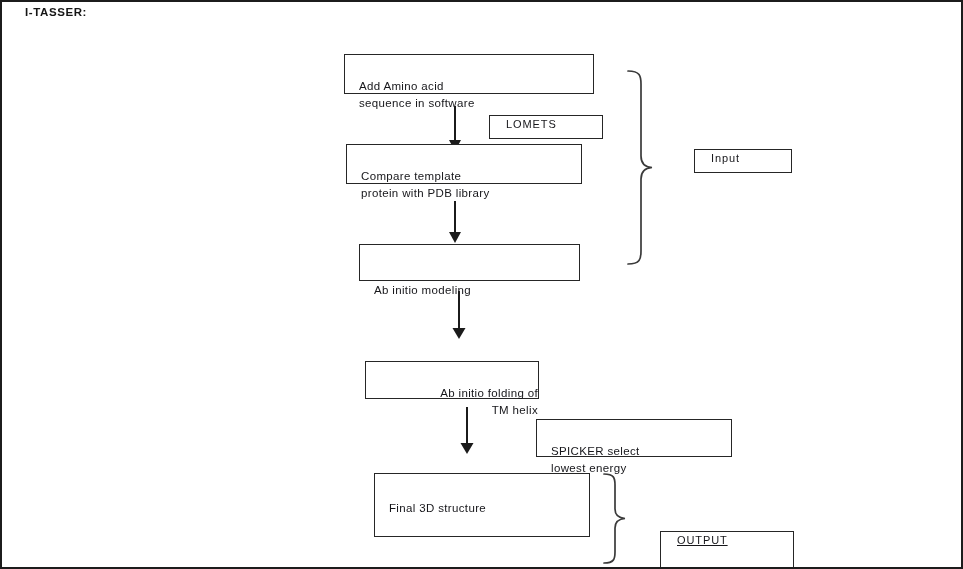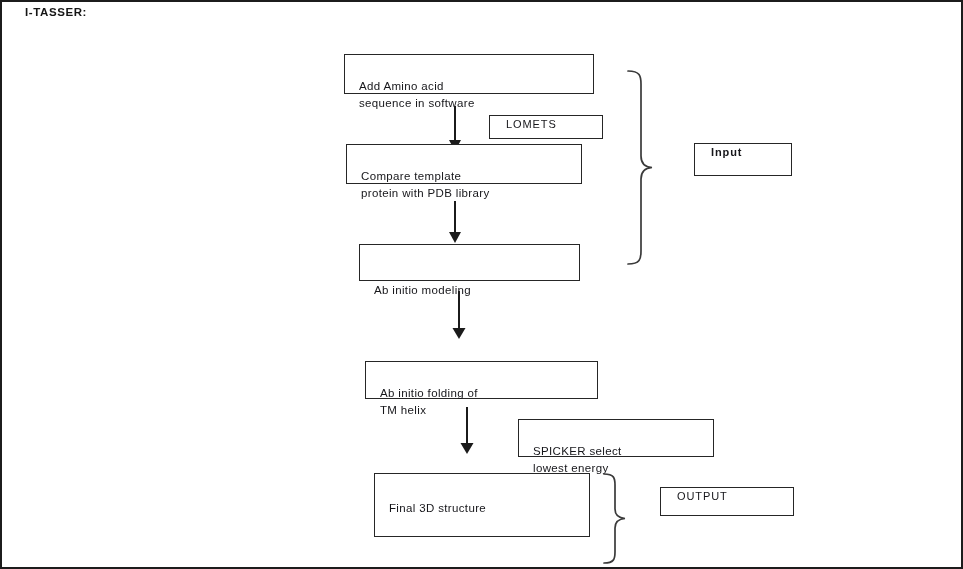--- a/index.html
+++ b/index.html
@@ -96,60 +96,60 @@
     </svg>
   </div>
 
   <div class="brace" style="left:622px; top:66px; width:42px; height:199px;">
     <svg width="42" height="199" viewBox="0 0 42 199">
       <path d="M 4 3 C 16 3 17 8 17 16 L 17 88 C 17 95 20 99 28 99.5
                C 20 100 17 104 17 111 L 17 183 C 17 191 16 196 4 196" fill="none" stroke="#3a3a3a" stroke-width="1.7" stroke-linecap="round"></path>
     </svg>
   </div>
 
-  <div class="node small center-v" style="left:692px; top:141px; width:98px; height:33px;font-weight:bold;">
+  <div class="node small center-v" style="left:692px; top:147px; width:98px; height:24px;">
     <span>Input</span>
   </div>
 
   <div class="node" style="left:357px; top:242px; width:221px; height:37px; padding-top:20px;">
     <span>Ab initio  modeling</span>
   </div>
 
   <div class="arrow" style="left:448px; top:289px; width:18px; height:50px;">
     <svg width="18" height="50" viewBox="0 0 18 50">
       <line x1="9" y1="0" x2="9" y2="39" stroke="#1b1b1b" stroke-width="2"></line>
       <polygon points="2.5,37 15.5,37 9,48" fill="#1b1b1b"></polygon>
     </svg>
   </div>
 
-  <div class="node" style="left:363px; top:359px; width:233px; height:38px;">
+  <div class="node" style="left:363px; top:359px; width:174px; height:38px;text-align:right;">
     <span>Ab initio  folding  of
 TM helix</span>
   </div>
 
   <div class="arrow" style="left:456px; top:405px; width:18px; height:49px;">
     <svg width="18" height="49" viewBox="0 0 18 49">
       <line x1="9" y1="0" x2="9" y2="38" stroke="#1b1b1b" stroke-width="2"></line>
       <polygon points="2.5,36 15.5,36 9,47" fill="#1b1b1b"></polygon>
     </svg>
   </div>
 
-  <div class="node" style="left:516px; top:417px; width:196px; height:38px;">
+  <div class="node" style="left:534px; top:417px; width:196px; height:38px;">
     <span>SPICKER  select
 lowest energy</span>
   </div>
 
   <div class="node" style="left:372px; top:471px; width:216px; height:64px; padding-top:9px;">
     <span>Final 3D structure</span>
   </div>
 
   <div class="brace" style="left:599px; top:469px; width:36px; height:95px;">
     <svg width="36" height="95" viewBox="0 0 36 95">
       <path d="M 3 3 C 13 3 14 7 14 14 L 14 38 C 14 44 17 47 24 47.5
                C 17 48 14 51 14 57 L 14 81 C 14 88 13 92 3 92" fill="none" stroke="#3a3a3a" stroke-width="1.7" stroke-linecap="round"></path>
     </svg>
   </div>
 
-  <div class="node small center-v" style="left:658px; top:485px; width:134px; height:29px;">
+  <div class="node small center-v" style="left:658px; top:529px; width:134px; height:38px;text-decoration:underline;">
     <span>OUTPUT</span>
   </div>
 
 </div>
 
 </body></html>

